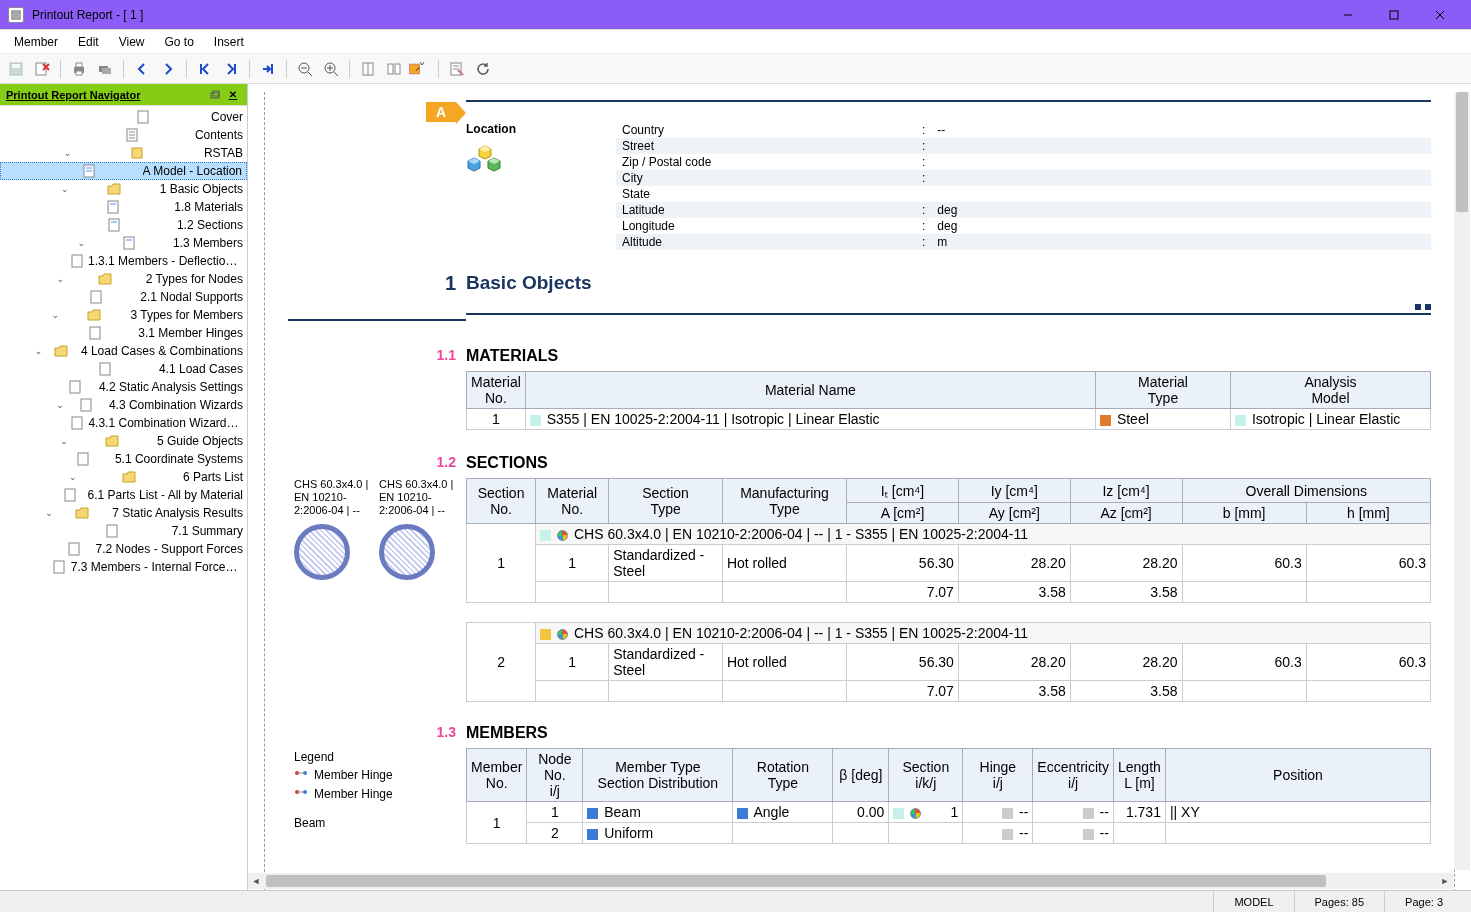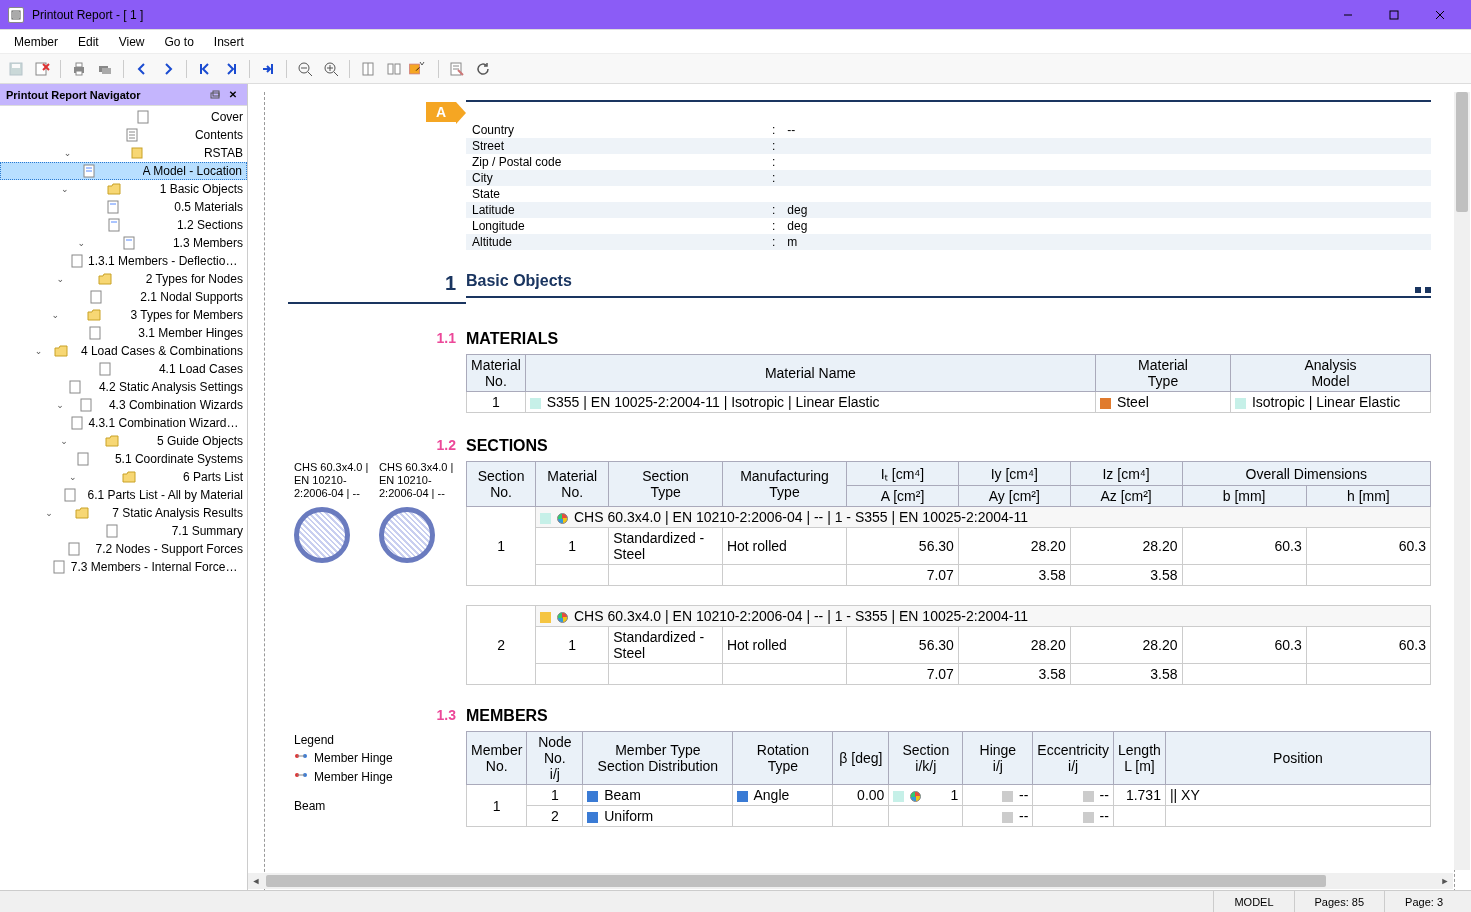--- a/index.html
+++ b/index.html
@@ -11,21 +11,21 @@
 .titlebar .tb-spacer { flex:1; }
 .titlebar .win-btn { width:46px; height:30px; display:flex; align-items:center; justify-content:center; font-family: "Segoe MDL2 Assets", sans-serif; font-size:10px; cursor:default; }
 .menubar { height: 24px; background:#fff; display:flex; align-items:center; padding:0 4px; border-bottom:1px solid #eee; }
 .menubar .menu-item { padding:2px 10px; cursor:default; }
 .toolbar { height:30px; background:#f8f8f8; border-bottom:1px solid #ddd; display:flex; align-items:center; padding:0 4px; gap:2px;}
 .toolbar .tb-btn { width:24px; height:24px; display:flex; align-items:center; justify-content:center; border-radius:2px; }
 .toolbar .tb-sep { width:1px; height:18px; background:#ccc; margin:0 4px;}
 .toolbar svg { width:16px; height:16px; }
 .main { display:flex; height: calc(912px - 30px - 24px - 30px - 22px); }
 .navigator { width:248px; border-right:1px solid #ccc; display:flex; flex-direction:column; background:#fff;}
-.nav-header { height:22px; background:#c4b5fd; border-bottom:1px solid #ddd; display:flex; align-items:center; padding:0 6px; font-weight:bold; font-size:11px; }
+.nav-header { height:22px; background:#84cc16; border-bottom:1px solid #ddd; display:flex; align-items:center; padding:0 6px; font-weight:bold; font-size:11px;text-decoration:underline; }
 .nav-header .nh-spacer { flex:1; }
 .nav-header .nh-btn { width:16px; height:16px; display:flex; align-items:center; justify-content:center; margin-left:2px; font-size:10px;}
 .tree { flex:1; overflow:auto; padding:2px 0; font-size:12px;}
 .tree-row { display:flex; align-items:center; height:18px; padding-right:4px; white-space:nowrap;justify-content:space-between; }
 .tree-row.selected { background:#b8dfff; border:1px dotted #2a7ad1; }
 .tree-caret { width:14px; display:flex; align-items:center; justify-content:center; color:#555; font-size:9px;}
 .tree-icon { width:16px; height:14px; margin-right:4px; display:flex; align-items:center; justify-content:center; }
 .folder-icon { fill:#f7d774; stroke:#c9a227; }
 .page-icon-rect { fill:#fff; stroke:#888; }
 .book-icon { fill:#f7d774; stroke:#c9a227; }
@@ -35,21 +35,21 @@
 .page-shadow { margin: 8px 16px 16px 16px; background:#fff; min-height:820px; padding:8px 24px 24px 24px; position:relative;}
 .page-shadow::before { content:""; position:absolute; left:0; right:0; top:0; bottom:0; border-left:1px dashed #999; border-right:1px dashed #999; border-bottom: 1px dashed #999; pointer-events:none;}
 .sec-row { display:flex; align-items:stretch; }
 .sec-left { width:178px; flex-shrink:0; text-align:right; padding-right:10px; }
 .sec-right { flex:1; }
 .chapter-badge { display:inline-flex; align-items:center; }
 .chapter-badge .cb-arrow { background:#f5a623; color:#fff; font-weight:bold; padding:2px 10px; position:relative; font-size:14px;}
 .chapter-badge .cb-arrow::after { content:""; position:absolute; right:-10px; top:0; border-top:11px solid transparent; border-bottom:11px solid transparent; border-left:10px solid #f5a623; }
 .h1 { font-family: Arial, sans-serif; font-weight:900; font-size:20px; letter-spacing:0.5px; padding-bottom:6px;}
 .h1-rule { border-bottom:2px solid #1a3560; margin-bottom:12px;}
-.h2 { font-family: Arial, sans-serif; font-weight:900; font-size:16px; color:#1a3560; padding-bottom:6px;}
+.h2 { font-family: Arial, sans-serif; font-weight:900; font-size:19px; color:#1a3560; padding-bottom:19px;}
 .h2-rule { border-bottom:2px solid #1a3560; margin-bottom:6px;}
 .h3 { font-family: Arial, sans-serif; font-weight:900; font-size:16px; color:#000; padding-bottom:6px;}
 .sec-num { font-size:14px; font-weight:bold; color:#ec4899; padding-top:2px;}
 .sec-num-big { font-size:20px; font-weight:900; color:#1a3560; }
 .loc-cubes { display:inline-block; margin-top:8px;}
 .loc-table { width:100%; font-size:12px; border-collapse:collapse;}
 .loc-table td { padding:1px 6px; }
 .loc-table tr.alt { background:#eef3f8; }
 .loc-table td.lab { width:300px; }
 .loc-table td.colon { width:12px; text-align:center;}
@@ -310,21 +310,21 @@
           <span class="tree-label">1 Basic Objects</span>
         </div>
       <div class="tree-row">
           <span class="pad" style="width:56px"></span>
           <span class="tree-icon">
             <svg width="14" height="14">
               <rect class="page-icon-rect" x="2" y="1" width="10" height="12"></rect>
               <line x1="4" y1="4" x2="10" y2="4" stroke="#578aff"></line>
             </svg>
           </span>
-          <span class="tree-label">0.5 Materials</span>
+          <span class="tree-label">1.8 Materials</span>
         </div>
       <div class="tree-row">
           <span class="pad" style="width:56px"></span>
           <span class="tree-icon">
             <svg width="14" height="14">
               <rect class="page-icon-rect" x="2" y="1" width="10" height="12"></rect>
               <line x1="4" y1="4" x2="10" y2="4" stroke="#578aff"></line>
             </svg>
           </span>
           <span class="tree-label">1.2 Sections</span>
@@ -528,20 +528,39 @@
             </span>
         </div>
         <div class="sec-right">
           <div class="h1-rule"></div>
         </div>
       </div>
 
       <div class="sec-row">
         <div class="sec-left"></div>
         <div class="sec-right" style="display:flex;">
+          <div style="width:150px;">
+            <div style="font-weight:bold;">Location</div>
+            <div class="loc-cubes">
+              <svg width="40" height="36">
+                <g transform="translate(13,2)">
+                    <path d="M6 0 L12 3 L12 10 L6 13 L0 10 L0 3 Z" fill="#f5d23a" stroke="#b59410"></path>
+                    <path d="M6 0 L12 3 L6 6 L0 3 Z" fill="#fff2a8"></path>
+                  </g>
+                <g transform="translate(2,14)">
+                    <path d="M6 0 L12 3 L12 10 L6 13 L0 10 L0 3 Z" fill="#4aa3e0" stroke="#2a6fa0"></path>
+                    <path d="M6 0 L12 3 L6 6 L0 3 Z" fill="#a8d8f7"></path>
+                  </g>
+                <g transform="translate(22,14)">
+                    <path d="M6 0 L12 3 L12 10 L6 13 L0 10 L0 3 Z" fill="#5cb85c" stroke="#2e7d2e"></path>
+                    <path d="M6 0 L12 3 L6 6 L0 3 Z" fill="#b8e8b8"></path>
+                  </g>
+              </svg>
+            </div>
+          </div>
           <div style="flex:1;">
             <table class="loc-table">
               <tbody>
                   <tr>
                     <td class="lab">Country</td>
                     <td class="colon">:</td>
                     <td>--</td>
                   </tr>
               <tr class="alt">
                     <td class="lab">Street</td>

